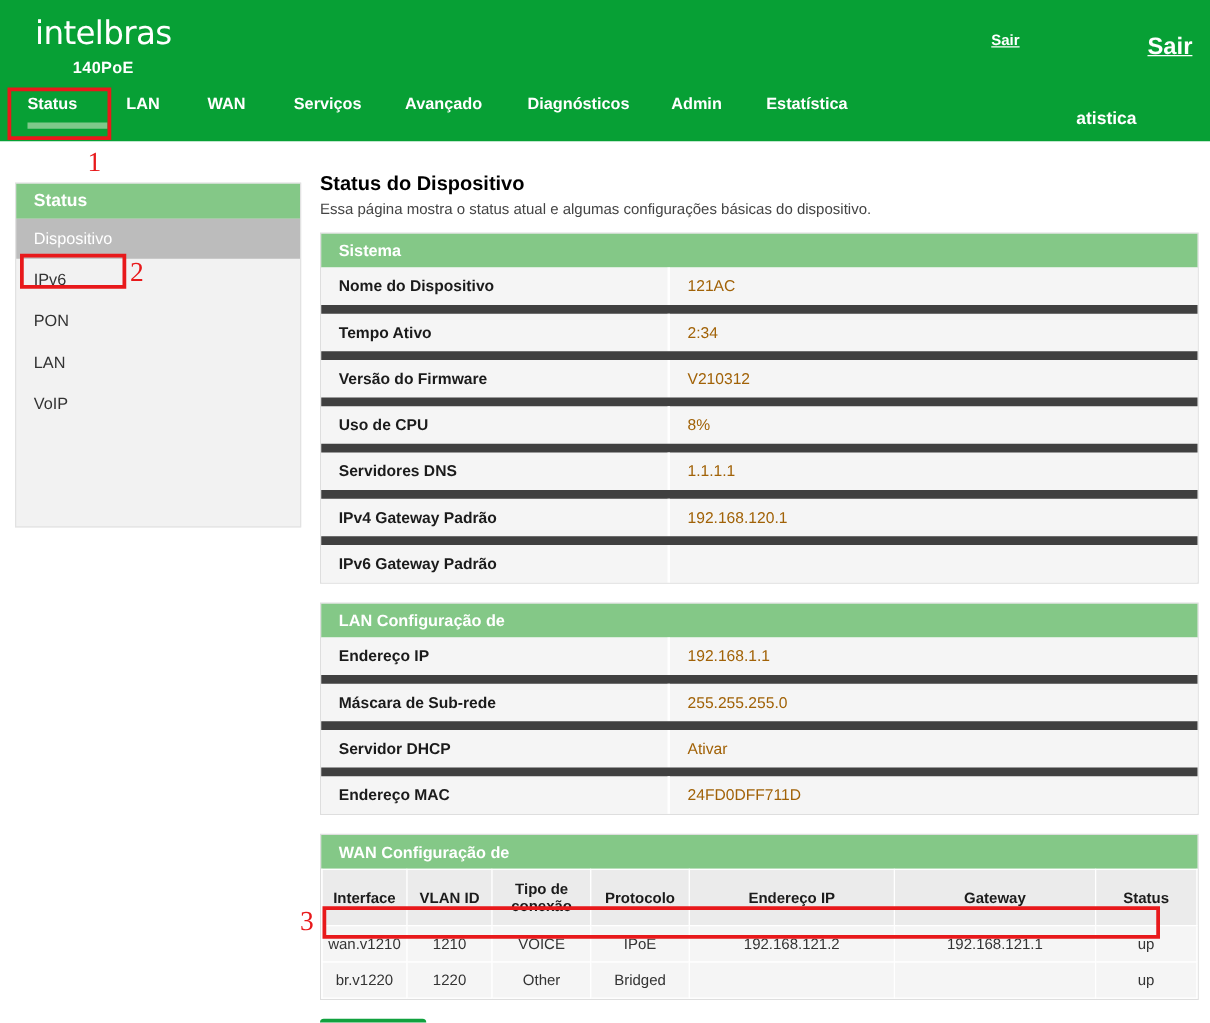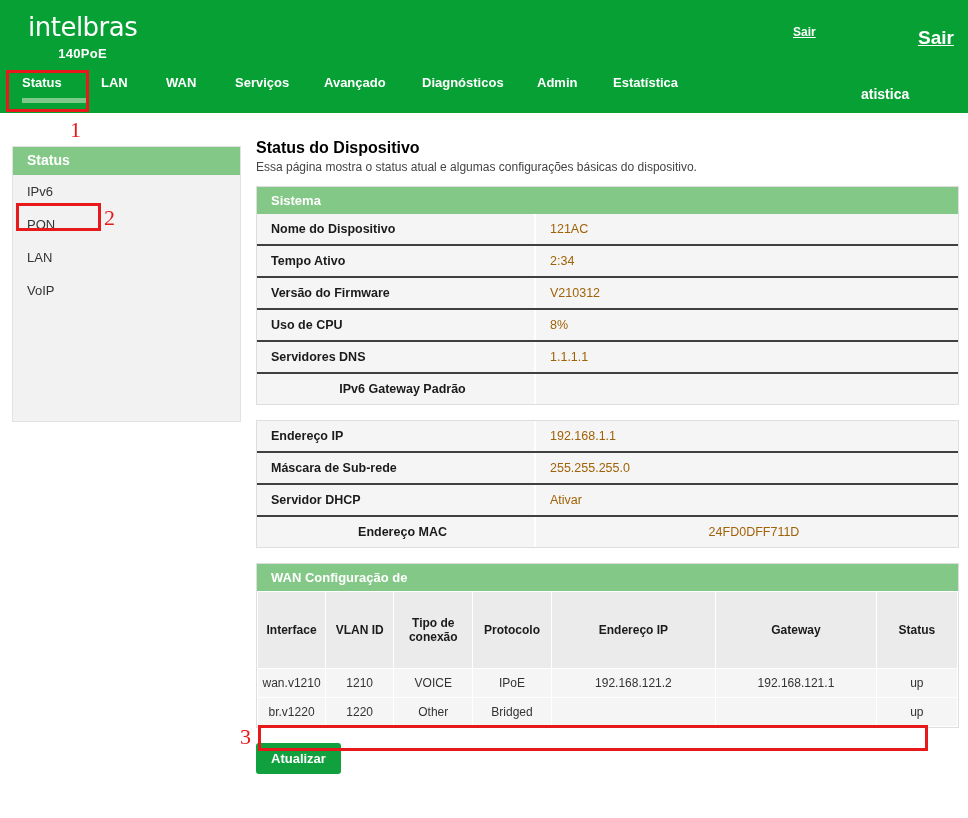--- a/index.html
+++ b/index.html
@@ -77,30 +77,30 @@
   }
   #page-desc { font-size:12px; color:#444; margin-bottom:12px; }
 
   .panel { border:1px solid #dedede; margin-bottom:15px; background:#ffffff; }
   .panel-head {
     background:#84c887; color:#ffffff;
     font-size:13px; font-weight:bold; padding:6px 0 6px 14px;
   }
   table.kv { width:100%; border-collapse:collapse; }
   table.kv td { font-size:12.5px; padding:8px 0 8px 14px; background:#f5f5f5;
-                border-bottom:2px solid #404040; }
+                border-bottom:7px solid #404040; }
   table.kv td.k { width:278px; font-weight:bold; color:#1b1b1b;
                   border-right:2px solid #ffffff; }
   table.kv td.v { color:#a16207; }
-  table.kv tr:last-child td { border-bottom:none;text-align:center; }
+  table.kv tr:last-child td { border-bottom:none; }
 
   table.grid { width:100%; border-collapse:collapse; }
   table.grid th {
     background:#ebebeb; font-size:12px; font-weight:bold; color:#1b1b1b;
-    padding:24px 4px; border:1px solid #ffffff; line-height:14px;
+    padding:8px 4px; border:1px solid #ffffff; line-height:14px;
   }
   table.grid td {
     background:#f5f5f5; font-size:12px; color:#333; text-align:center;
     padding:7px 4px; border:1px solid #ffffff;
   }
   td.col-if, th.col-if { width:66px; }
   td.col-vlan, th.col-vlan { width:67px; }
   td.col-tipo, th.col-tipo { width:78px; }
   td.col-proto, th.col-proto { width:77px; }
   td.col-ip, th.col-ip { width:162px; }
@@ -149,20 +149,21 @@
     <div class="nav-item" style="left:235px">Serviços</div>
     <div class="nav-item" style="left:324px">Avançado</div>
     <div class="nav-item" style="left:422px">Diagnósticos</div>
     <div class="nav-item" style="left:537px">Admin</div>
     <div class="nav-item" style="left:613px">Estatística</div>
   </div>
 </div>
 
 <div id="sidebar">
   <div id="sidebar-head">Status</div>
+  <div class="side-item sel">Dispositivo</div>
   <div class="side-item">IPv6</div>
   <div class="side-item">PON</div>
   <div class="side-item">LAN</div>
   <div class="side-item">VoIP</div>
 </div>
 
 <div id="main">
 
   <div id="page-title">Status do Dispositivo</div>
   <div id="page-desc">Essa página mostra o status atual e algumas configurações básicas do dispositivo.</div>
@@ -186,29 +187,34 @@
           </tr>
       <tr>
         <td class="k">Uso de CPU</td>
         <td class="v">8%</td>
           </tr>
       <tr>
         <td class="k">Servidores DNS</td>
         <td class="v">1.1.1.1</td>
           </tr>
       <tr>
+        <td class="k">IPv4 Gateway Padrão</td>
+        <td class="v">192.168.120.1</td>
+          </tr>
+      <tr>
         <td class="k">IPv6 Gateway Padrão</td>
         <td class="v"></td>
           </tr>
     </tbody>
       </table>
   </div>
 
   
   <div class="panel">
+    <div class="panel-head">LAN Configuração de</div>
     <table class="kv">
         <tbody>
       <tr>
         <td class="k">Endereço IP</td>
         <td class="v">192.168.1.1</td>
           </tr>
       <tr>
         <td class="k">Máscara de Sub-rede</td>
         <td class="v">255.255.255.0</td>
           </tr>

